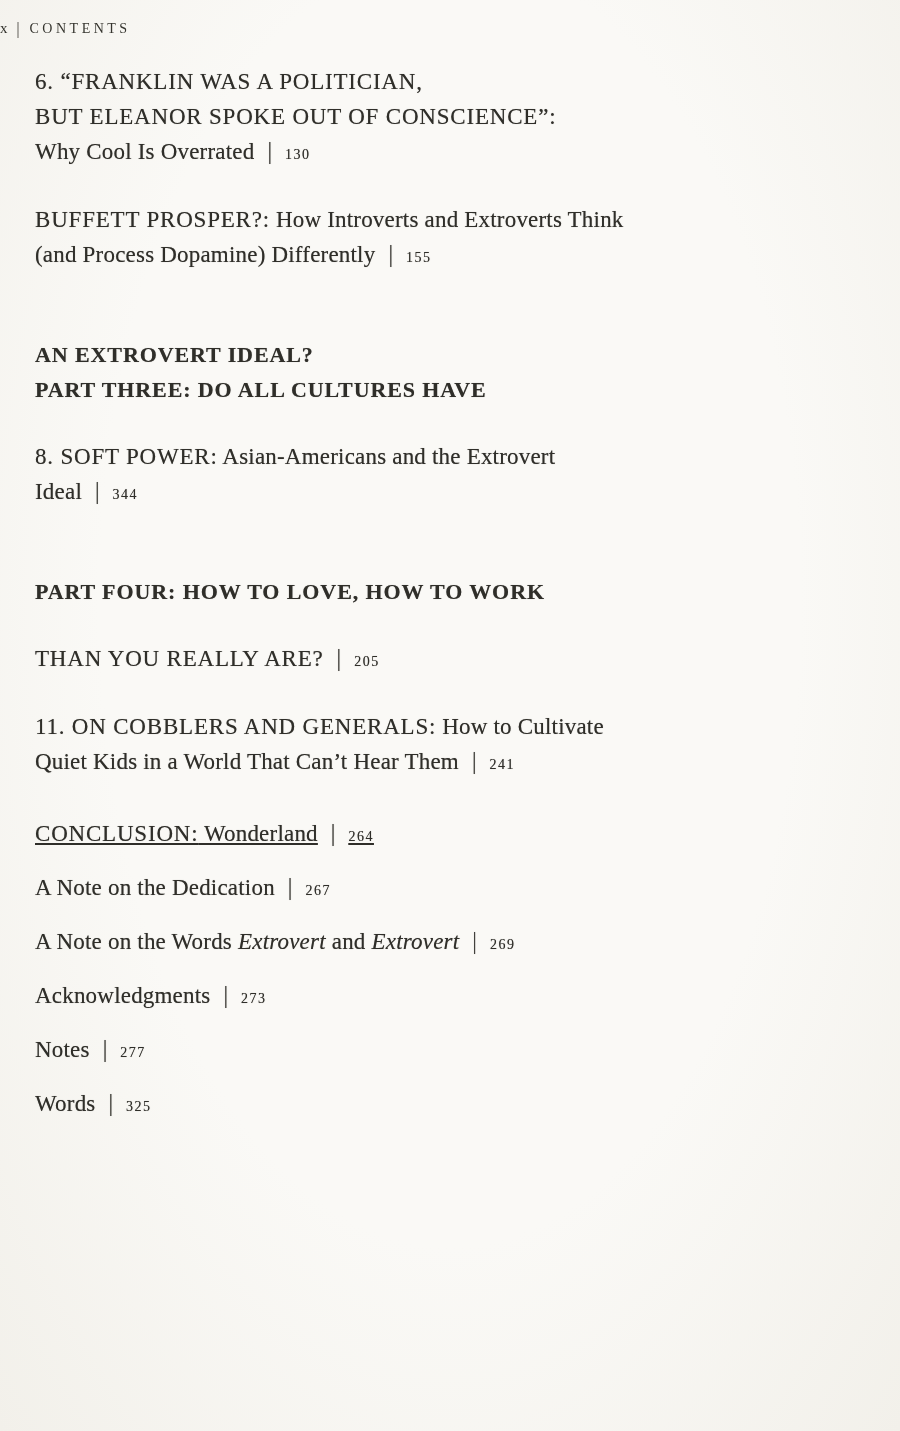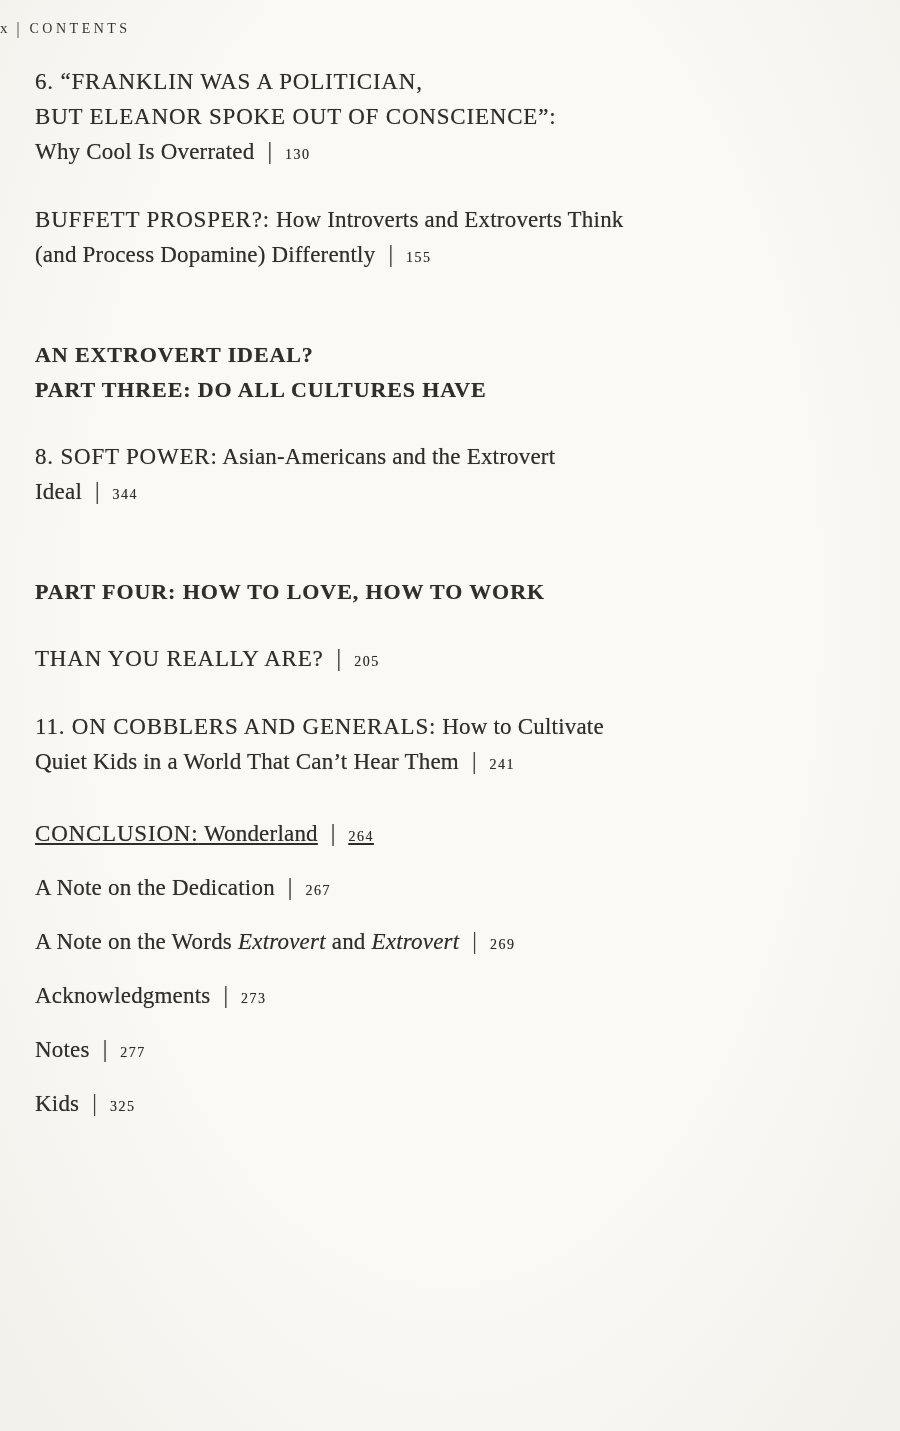--- a/index.html
+++ b/index.html
@@ -126,16 +126,16 @@
       <div class="block block-back">
         <p class="line"><span class="seg-text">A Note on the Words </span><span class="seg-italic">Extrovert</span><span class="seg-text"> and </span><span class="seg-italic">Extrovert</span><span class="seg-bar">|</span><span class="seg-num">269</span></p>
       </div>
       <div class="block block-back">
         <p class="line"><span class="seg-text">Acknowledgments</span><span class="seg-bar">|</span><span class="seg-num">273</span></p>
       </div>
       <div class="block block-back">
         <p class="line"><span class="seg-text">Notes</span><span class="seg-bar">|</span><span class="seg-num">277</span></p>
       </div>
       <div class="block block-back">
-        <p class="line"><span class="seg-text">Kids</span><span class="seg-bar">|</span><span class="seg-num">325</span></p>
+        <p class="line"><span class="seg-text">Words</span><span class="seg-bar">|</span><span class="seg-num">325</span></p>
       </div>
     </div>
 </div>
 
 </body></html>

